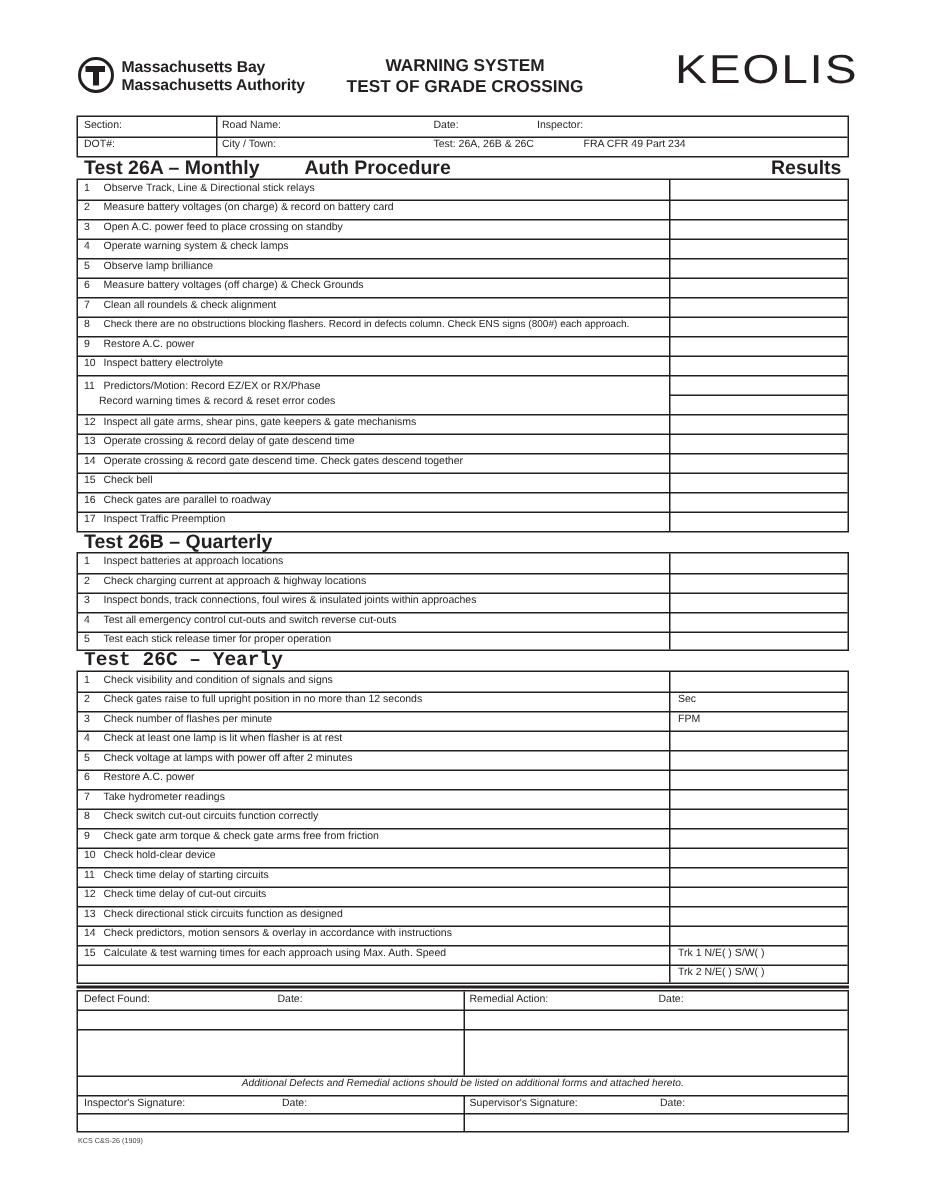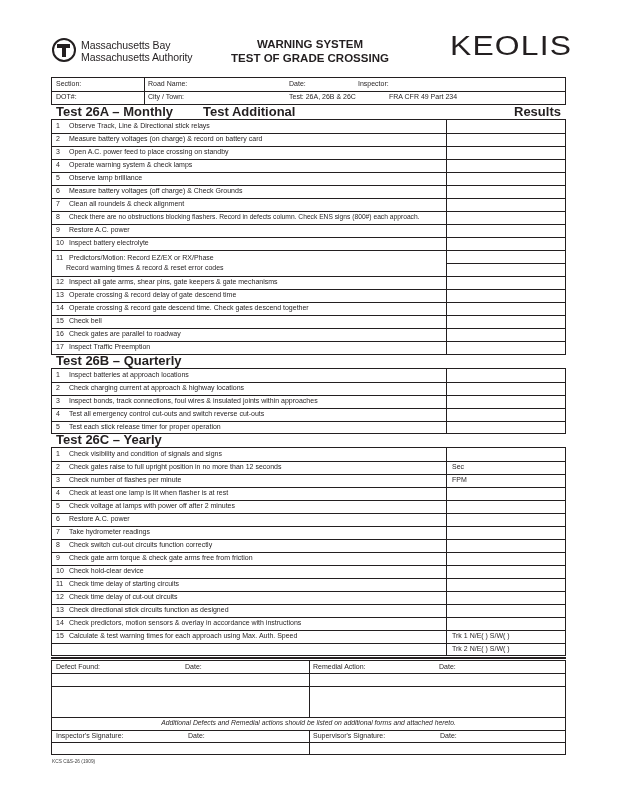--- a/index.html
+++ b/index.html
@@ -3,21 +3,21 @@
   <meta charset="utf-8">
   <style>
     html, body { margin: 0; padding: 0; background: #ffffff; }
     body { width: 618px; height: 800px; position: relative; overflow: hidden;
       font-family: "Liberation Sans", "DejaVu Sans", sans-serif; color: #231f20; }
     .abs { position: absolute; }
     
     #logo-t { left: 52px; top: 38px; width: 24px; height: 24px; border: 2.4px solid #231f20; border-radius: 50%; box-sizing: border-box; }
     #logo-t .bar { position:absolute; left: 3px; top: 4px; width: 13px; height: 4px; background:#231f20; }
     #logo-t .stem { position:absolute; left: 7.5px; top: 4px; width: 4px; height: 13px; background:#231f20; }
-    .mbta { left: 81px; top: 40px; font-size: 10.5px; font-weight: normal; line-height: 11.5px; letter-spacing: -0.1px; }
+    .mbta { left: 81px; top: 40px; font-size: 10.5px; font-weight: bold; line-height: 11.5px; letter-spacing: -0.1px; }
     .title { left: 210px; top: 37px; width: 200px; text-align: center; font-size: 11.5px; font-weight: bold; line-height: 14px; }
     .keolis { left: 450px; top: 33px; font-size: 27px; letter-spacing: 1px; font-weight: normal; line-height: 27px; transform: scaleX(1.18); transform-origin: left center; }
 
     .box { border: 1px solid #231f20; box-sizing: border-box; }
     .t { font-size: 7px; line-height: 12px; white-space: nowrap; }
     .hline { position: absolute; left: 0; right: 0; height: 0; border-top: 1px solid #231f20; }
     .vline { position: absolute; top: 0; bottom: 0; width: 0; border-left: 1px solid #231f20; }
 
     .sec-title { font-size: 13px; font-weight: bold; line-height: 12px; }
     .row { position: absolute; left: 0; right: 0; }
@@ -51,21 +51,21 @@
   <div class="abs t" style="left:96px; top:0px;">Road Name:</div>
   <div class="abs t" style="left:237px; top:0px;">Date:</div>
   <div class="abs t" style="left:306px; top:0px;">Inspector:</div>
   <div class="abs t" style="left:4px; top:13px;">DOT#:</div>
   <div class="abs t" style="left:96px; top:13px;">City / Town:</div>
   <div class="abs t" style="left:237px; top:13px;">Test: 26A, 26B &amp; 26C</div>
   <div class="abs t" style="left:337px; top:13px;">FRA CFR 49 Part 234</div>
 </div>
 
 <div class="abs sec-title" style="left:56px; top:106px;">Test 26A – Monthly</div>
-<div class="abs sec-title" style="left:203px; top:106px;">Test Additional</div>
+<div class="abs sec-title" style="left:203px; top:106px;">Auth Procedure</div>
 <div class="abs sec-title" style="left:490px; top:106px;padding-left:24px;">Results</div>
 
 <div class="abs box" style="left:51px; top:119px; width:515px; height:236px;">
   <div class="vline" style="left:394px;"></div>
 
   <div class="row" style="top:0;">
       <span class="num">1</span>
       <span class="txt">Observe Track, Line &amp; Directional stick relays</span>
     </div>
   <div class="hline" style="top:13px;"></div>
@@ -176,21 +176,21 @@
       <span class="num">4</span>
       <span class="txt">Test all emergency control cut-outs and switch reverse cut-outs</span>
     </div>
   <div class="hline" style="top:52px;"></div>
   <div class="row" style="top:52px;">
       <span class="num">5</span>
       <span class="txt">Test each stick release timer for proper operation</span>
     </div>
 </div>
 
-<div class="abs sec-title" style="left:56px; top:434px;">Test 26C – Yearly</div>
+<div class="abs sec-title" style="left:56px; top:434px;font-family:Liberation Mono, monospace;">Test 26C – Yearly</div>
 <div class="abs box" style="left:51px; top:447px; width:515px; height:209px;">
   <div class="vline" style="left:394px;"></div>
   <div class="row" style="top:0;">
       <span class="num">1</span>
       <span class="txt">Check visibility and condition of signals and signs</span>
       <span class="res"></span>
     </div>
   <div class="hline" style="top:13px;"></div>
   <div class="row" style="top:13px;">
       <span class="num">2</span>

